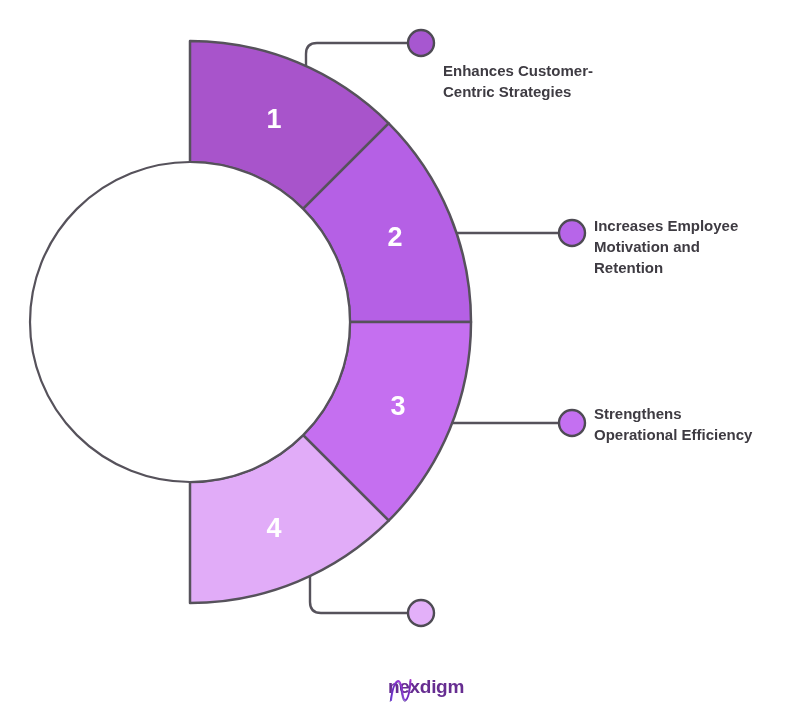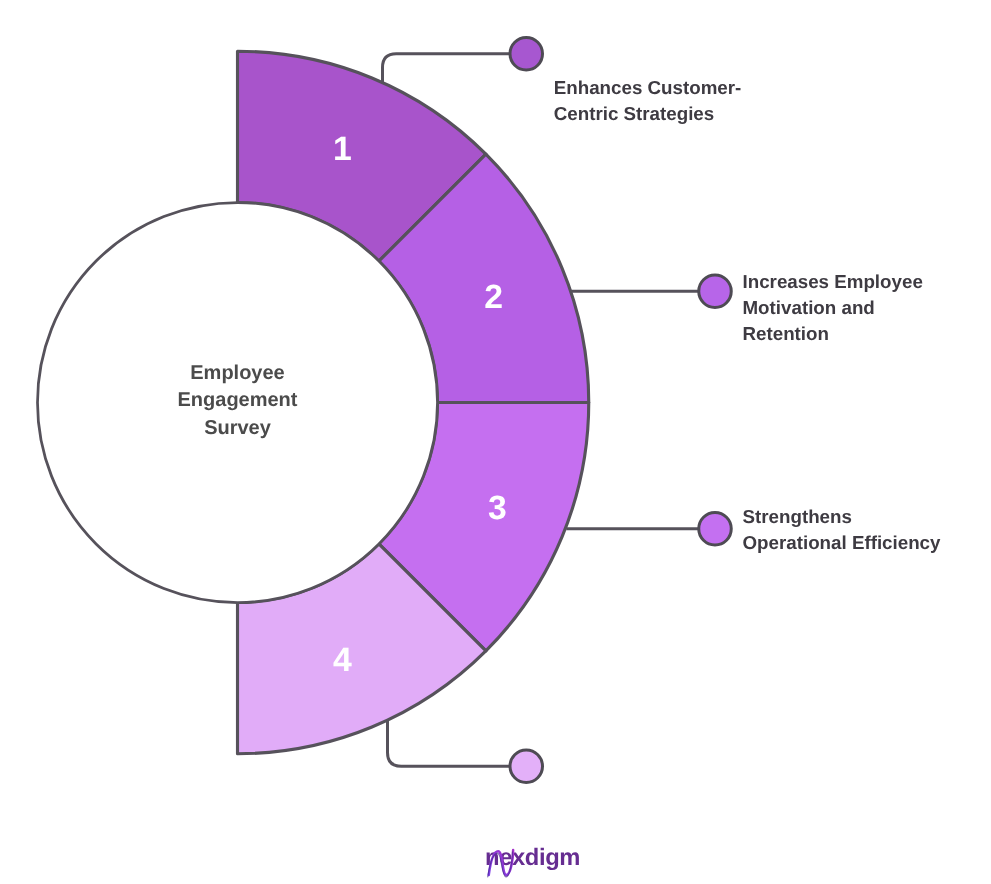--- a/index.html
+++ b/index.html
@@ -52,23 +52,20 @@
     <path class="connector" d="M 456 233 L 559 233"></path>
     <path class="connector" d="M 453 423 L 559 423"></path>
     <path class="connector" d="M 310 576 L 310 602 Q 310 613 321 613 L 408 613"></path>
 
     <circle class="bullet" cx="421" cy="43" r="13" fill="#A757D0"></circle>
     <circle class="bullet" cx="572" cy="233" r="13" fill="#B765E9"></circle>
     <circle class="bullet" cx="572" cy="423" r="13" fill="#C470F1"></circle>
     <circle class="bullet" cx="421" cy="613" r="13" fill="#E3B0F9"></circle>
   </svg>
 
-  <div class="center-label">Employee
-Engagement
-Survey</div>
 
   <div class="callout" style="left:443px;top:24px;margin-top:36px;">Enhances Customer-
 Centric Strategies</div>
   <div class="callout" style="left:594px;top:403px;">Strengthens
 Operational Efficiency</div>
   <div class="callout" style="left:594px;top:215px;">Increases Employee
 Motivation and
 Retention</div>
 
   <div class="brand">

